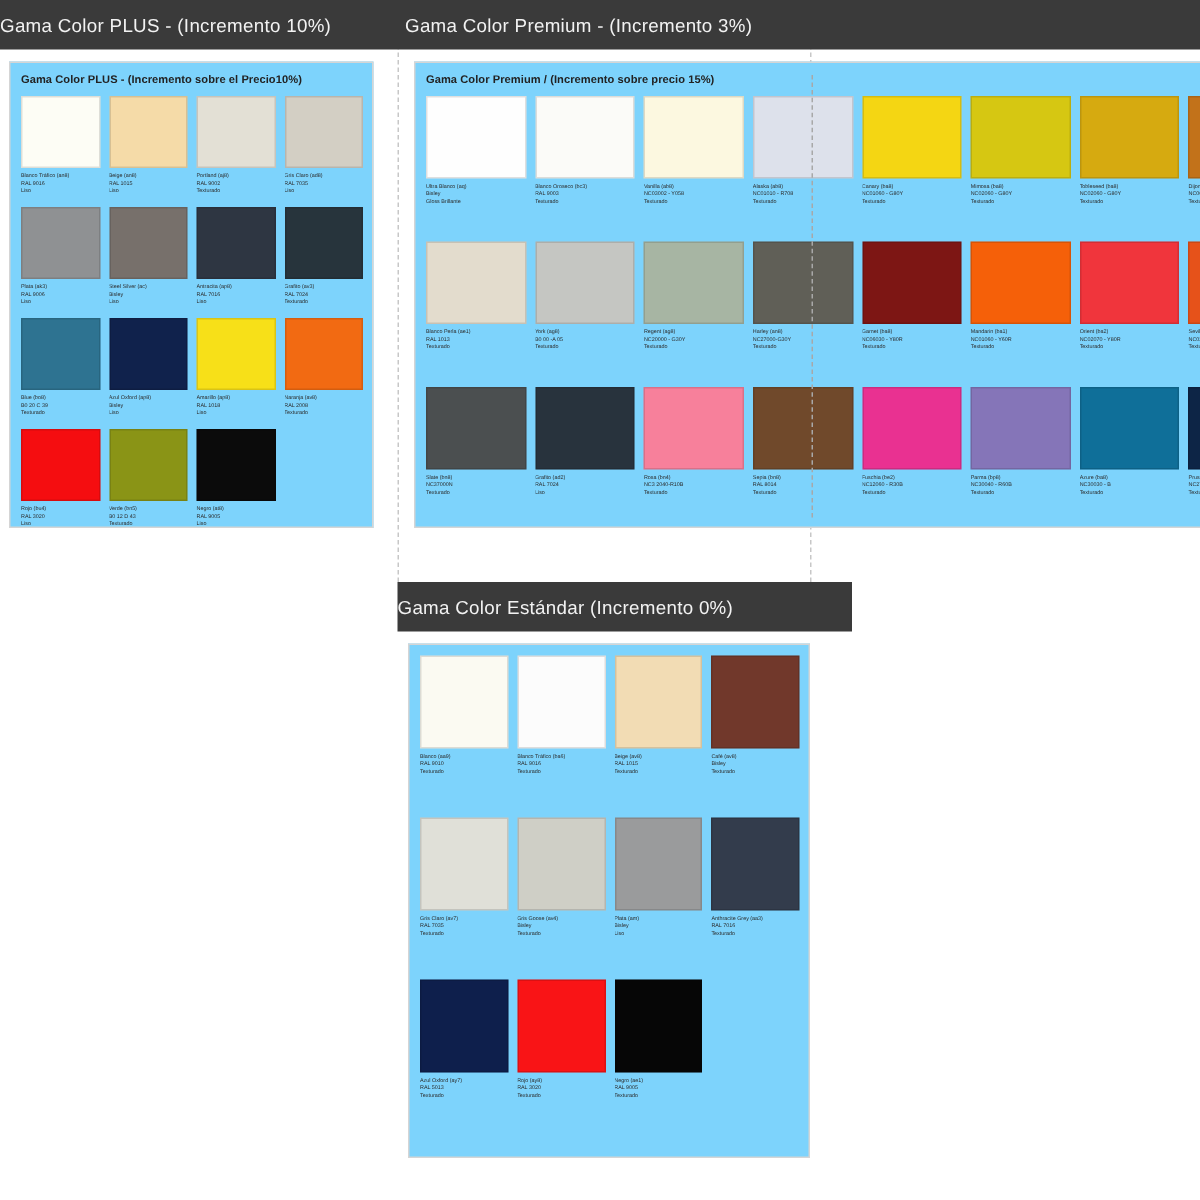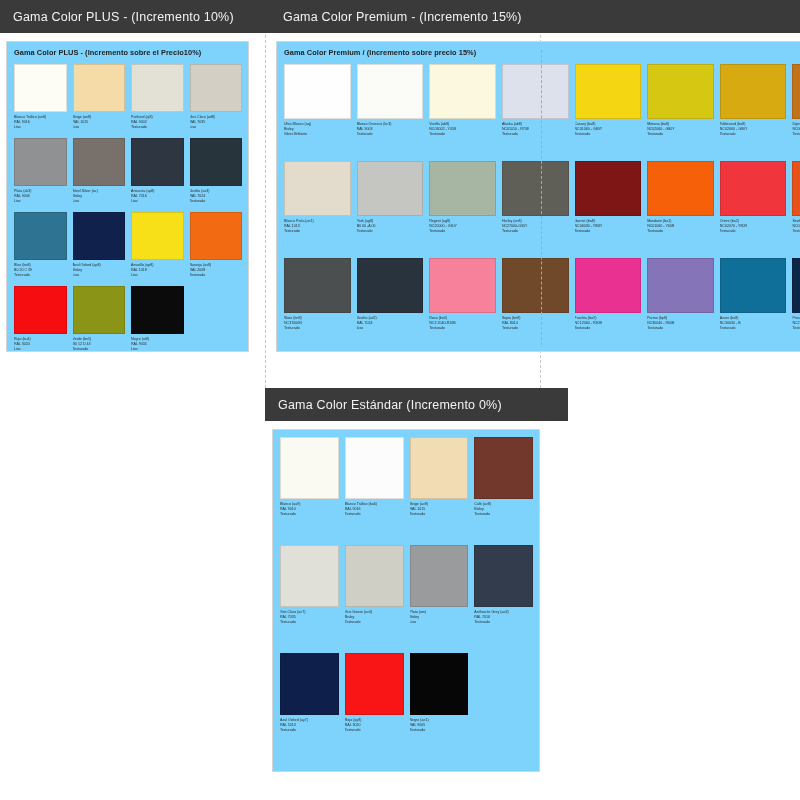--- a/index.html
+++ b/index.html
@@ -15,21 +15,20 @@
   
   .hdr-bar {
     position: absolute;
     background: #3a3a3a;
     display: flex;
     align-items: center;
     color: #f2f2f2;
     font-size: 12.5px;
     font-weight: 400;
     letter-spacing: .2px;
-    padding-left: 13px;
   }
   #hdr-plus    { left: 0;   top: 0;   width: 270px; height: 33px; }
   #hdr-premium { left: 270px; top: 0; width: 530px; height: 33px; }
   #hdr-estandar{ left: 265px; top: 388px; width: 303px; height: 33px; }
 
   
   .panel {
     position: absolute;
     background: #7dd3fc;
     border: 1px solid #d5d5d5;
@@ -103,21 +102,21 @@
 </head>
 <body>
 
 <div class="guide short" id="guide-1"></div>
 <div class="guide short" id="guide-2"></div>
 
 <div class="hdr-bar" id="hdr-plus">
   <span>Gama Color PLUS -  (Incremento 10%)</span>
 </div>
 <div class="hdr-bar" id="hdr-premium">
-  <span>Gama Color Premium - (Incremento 15%)</span>
+  <span>Gama Color Premium - (Incremento 3%)</span>
 </div>
 <div class="hdr-bar" id="hdr-estandar">
   <span>Gama Color Estándar  (Incremento 0%)</span>
 </div>
 
 <div class="panel plus" id="panel-plus">
   <div class="panel-title">Gama Color PLUS - (Incremento sobre el Precio10%)</div>
   <div class="swatch-grid">
       <div class="cell">
         <div class="chip" style="background: rgb(253, 253, 245);"></div>

